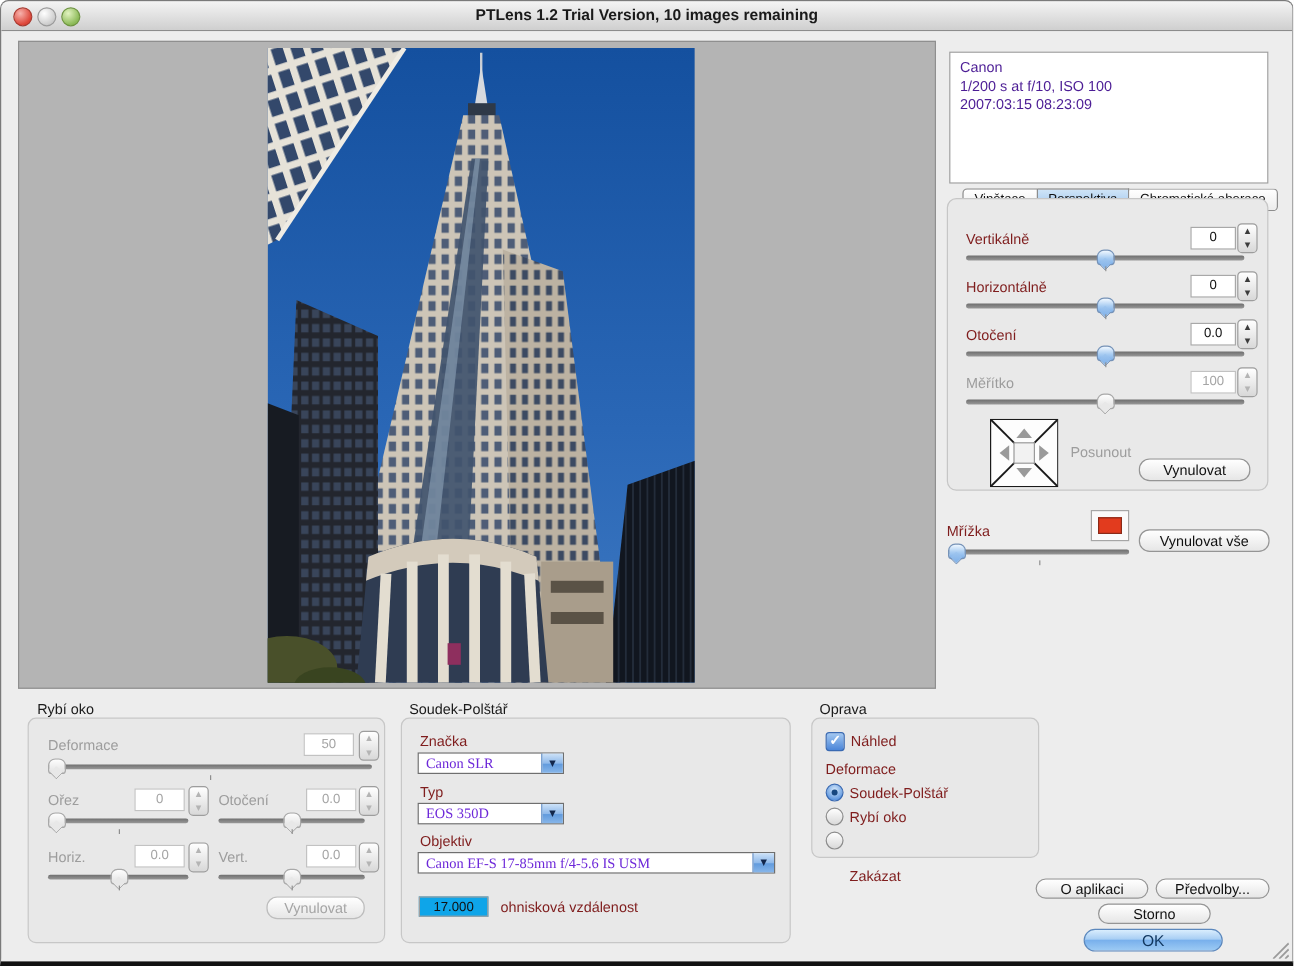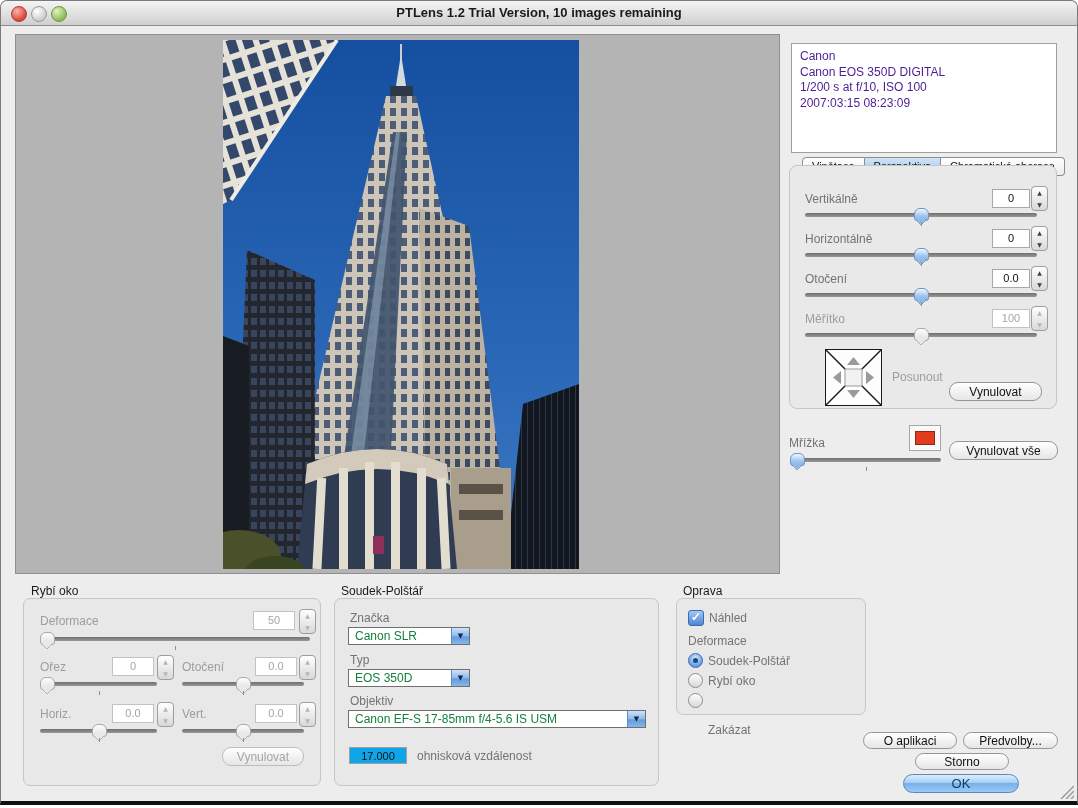--- a/index.html
+++ b/index.html
@@ -18,21 +18,21 @@
   
   .exif{position:absolute;left:790px;top:42px;width:266px;height:110px;background:#fff;border:1px solid #9f9f9f;box-sizing:border-box;padding:5px 8px;font-size:12px;line-height:15.5px;color:#4c1d95;}
   
   .tabs{position:absolute;left:801px;top:156px;height:17px;display:flex;}
   .tab{height:17px;line-height:17px;font-size:11px;padding:0 9px;background:linear-gradient(#ffffff,#ececec);border:1px solid #8d8d8d;border-left:none;color:#111;white-space:nowrap;}
   .tab:first-child{border-left:1px solid #8d8d8d;border-radius:4px 0 0 4px;}
   .tab:last-child{border-radius:0 4px 4px 0;}
   .tab.sel{background:linear-gradient(#cfe4f7,#9cc3ec);}
   
   .panel{position:absolute;left:788px;top:164px;width:268px;height:244px;background:#e9e9e9;border:1px solid #c6c6c6;border-radius:8px;box-sizing:border-box;}
-  .lbl{position:absolute;font-size:12px;color:#737373;white-space:nowrap;}
+  .lbl{position:absolute;font-size:12px;color:#7f1d1d;white-space:nowrap;}
   .lbl.dis{color:#9d9d9d;}
   .vbox{position:absolute;width:36px;height:17px;background:#fff;border:1px solid #a8a8a8;font-size:11px;line-height:17px;text-align:center;color:#111;}
   .vbox.dis{color:#a5a5a5;border-color:#c2c2c2;}
   .stepper{position:absolute;width:15px;height:23px;border:1px solid #9d9d9d;border-radius:4px;background:linear-gradient(#ffffff,#d8d8d8);display:flex;flex-direction:column;overflow:hidden;}
   .stepper span{flex:1;font-family:"DejaVu Sans",sans-serif;font-size:6px;line-height:11px;text-align:center;color:#3c3c3c;}
   .stepper.dis span{color:#b4b4b4;}
   .slider{position:absolute;height:18px;}
   .track{position:absolute;left:0;right:0;top:5px;height:4px;background:linear-gradient(#6f6f6f,#989898);border-radius:2px;}
   .thumb{position:absolute;top:0;width:13px;height:11px;border-radius:6px 6px 3px 3px;background:linear-gradient(#eff7ff,#a9cdf2 55%,#80b1e9);border:1px solid #7693b8;}
   .thumb::after{content:'';position:absolute;left:2px;bottom:-4px;width:7px;height:7px;background:linear-gradient(135deg,#a2c8f0,#7fb0e8);border-right:1px solid #7693b8;border-bottom:1px solid #7693b8;transform:rotate(45deg);border-radius:1px;}
@@ -48,21 +48,21 @@
   
   .movepad{position:absolute;width:57px;height:57px;}
   
   .swatch-btn{position:absolute;width:32px;height:26px;background:#fafafa;border:1px solid #a6a6a6;box-sizing:border-box;}
   .swatch-red{position:absolute;left:5px;top:5px;right:5px;bottom:5px;border:1px solid #8a2a18;}
   
   .group{position:absolute;border:1px solid #c7c7c7;border-radius:7px;background:#e8e8e8;box-sizing:border-box;}
   .gtitle{position:absolute;font-size:12px;color:#1a1a1a;}
   
   .dropdown{position:absolute;height:18px;background:#fff;border:1px solid #6f6f6f;box-sizing:border-box;font-size:12px;}
-  .dd-text{position:absolute;left:6px;top:0;line-height:16px;color:#15803d;white-space:nowrap;}
+  .dd-text{position:absolute;left:6px;top:0;line-height:16px;color:#6d28d9;white-space:nowrap;font-family:Liberation Serif, serif;}
   .dd-btn{position:absolute;right:0px;top:0px;bottom:0px;width:17px;background:linear-gradient(#cde2f8 0%,#8fb9ea 50%,#629bdd 55%,#87b6ea 100%);border-left:1px solid #5d8cc6;display:flex;align-items:center;justify-content:center;font-family:"DejaVu Sans",sans-serif;font-size:7px;color:#12264a;}
   .field{position:absolute;background:#0ea5e9;border:1px solid #9f9f9f;box-sizing:border-box;font-size:11px;text-align:center;}
   
   .checkbox{position:absolute;width:14px;height:14px;border-radius:3px;background:linear-gradient(#a3c8f1,#4c86d8);border:1px solid #3a6ab2;}
   .checkbox::after{content:'✓';position:absolute;left:2px;top:-1px;color:#fff;font-size:12px;font-weight:bold;}
   .radio{position:absolute;width:13px;height:13px;border-radius:50%;background:linear-gradient(#fefefe,#d9d9d9);border:1px solid #8d8d8d;}
   .radio.sel{background:radial-gradient(circle at 50% 32%,#d6e9fb,#5f97de 75%);border-color:#3a6ab2;}
   .radio.sel::after{content:'';position:absolute;left:4px;top:4px;width:5px;height:5px;border-radius:50%;background:#17477f;}
   .grip{position:absolute;right:3px;bottom:2px;width:17px;height:17px;}
 </style>
@@ -148,21 +148,20 @@
         <ellipse cx="16" cy="516" rx="42" ry="26" fill="#49502a"></ellipse>
         <ellipse cx="52" cy="532" rx="30" ry="16" fill="#394420"></ellipse>
 
         <rect x="150" y="496" width="11" height="18" fill="#8e2f5e"></rect>
       </svg>
     </div>
   </div>
 
   <div class="exif">
     <div>Canon</div>
-    <div>Canon EOS 350D DIGITAL</div>
     <div>1/200 s at f/10, ISO 100</div>
     <div>2007:03:15 08:23:09</div>
   </div>
 
   <div class="tabs">
     <div class="tab">Vinětace</div>
     <div class="tab sel">Perspektiva</div>
     <div class="tab">Chromatická aberace</div>
   </div>
 

